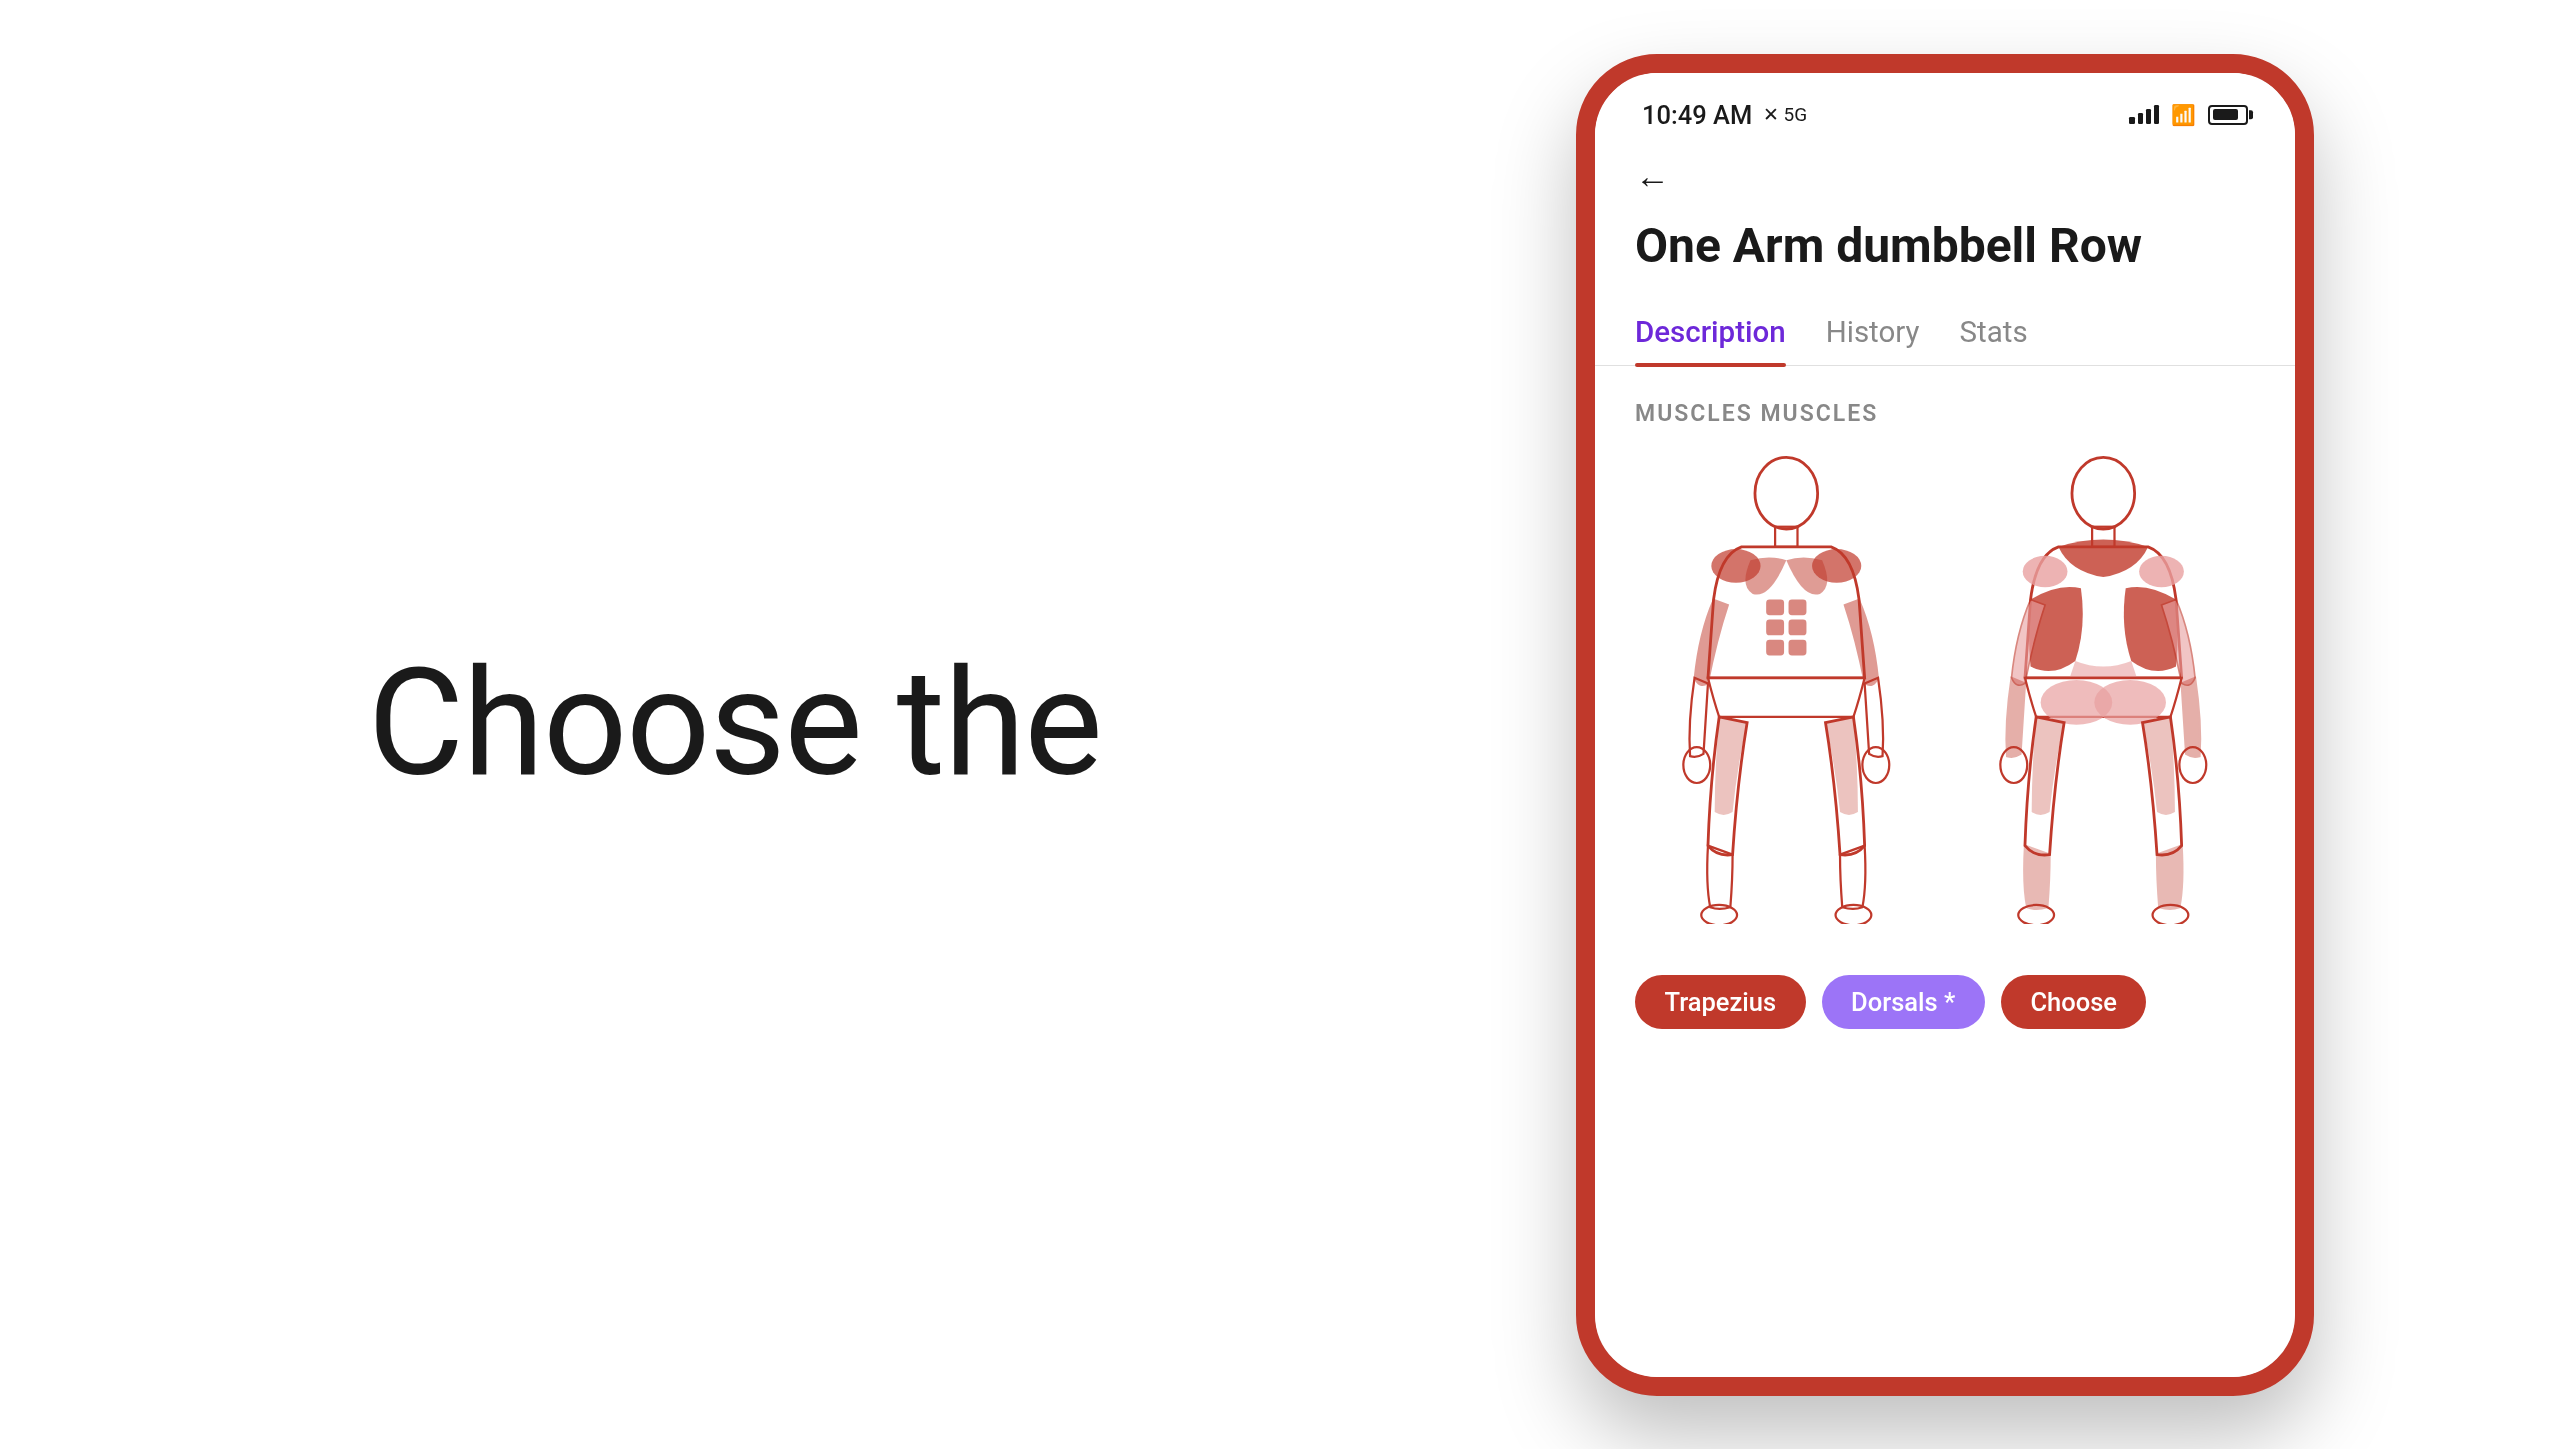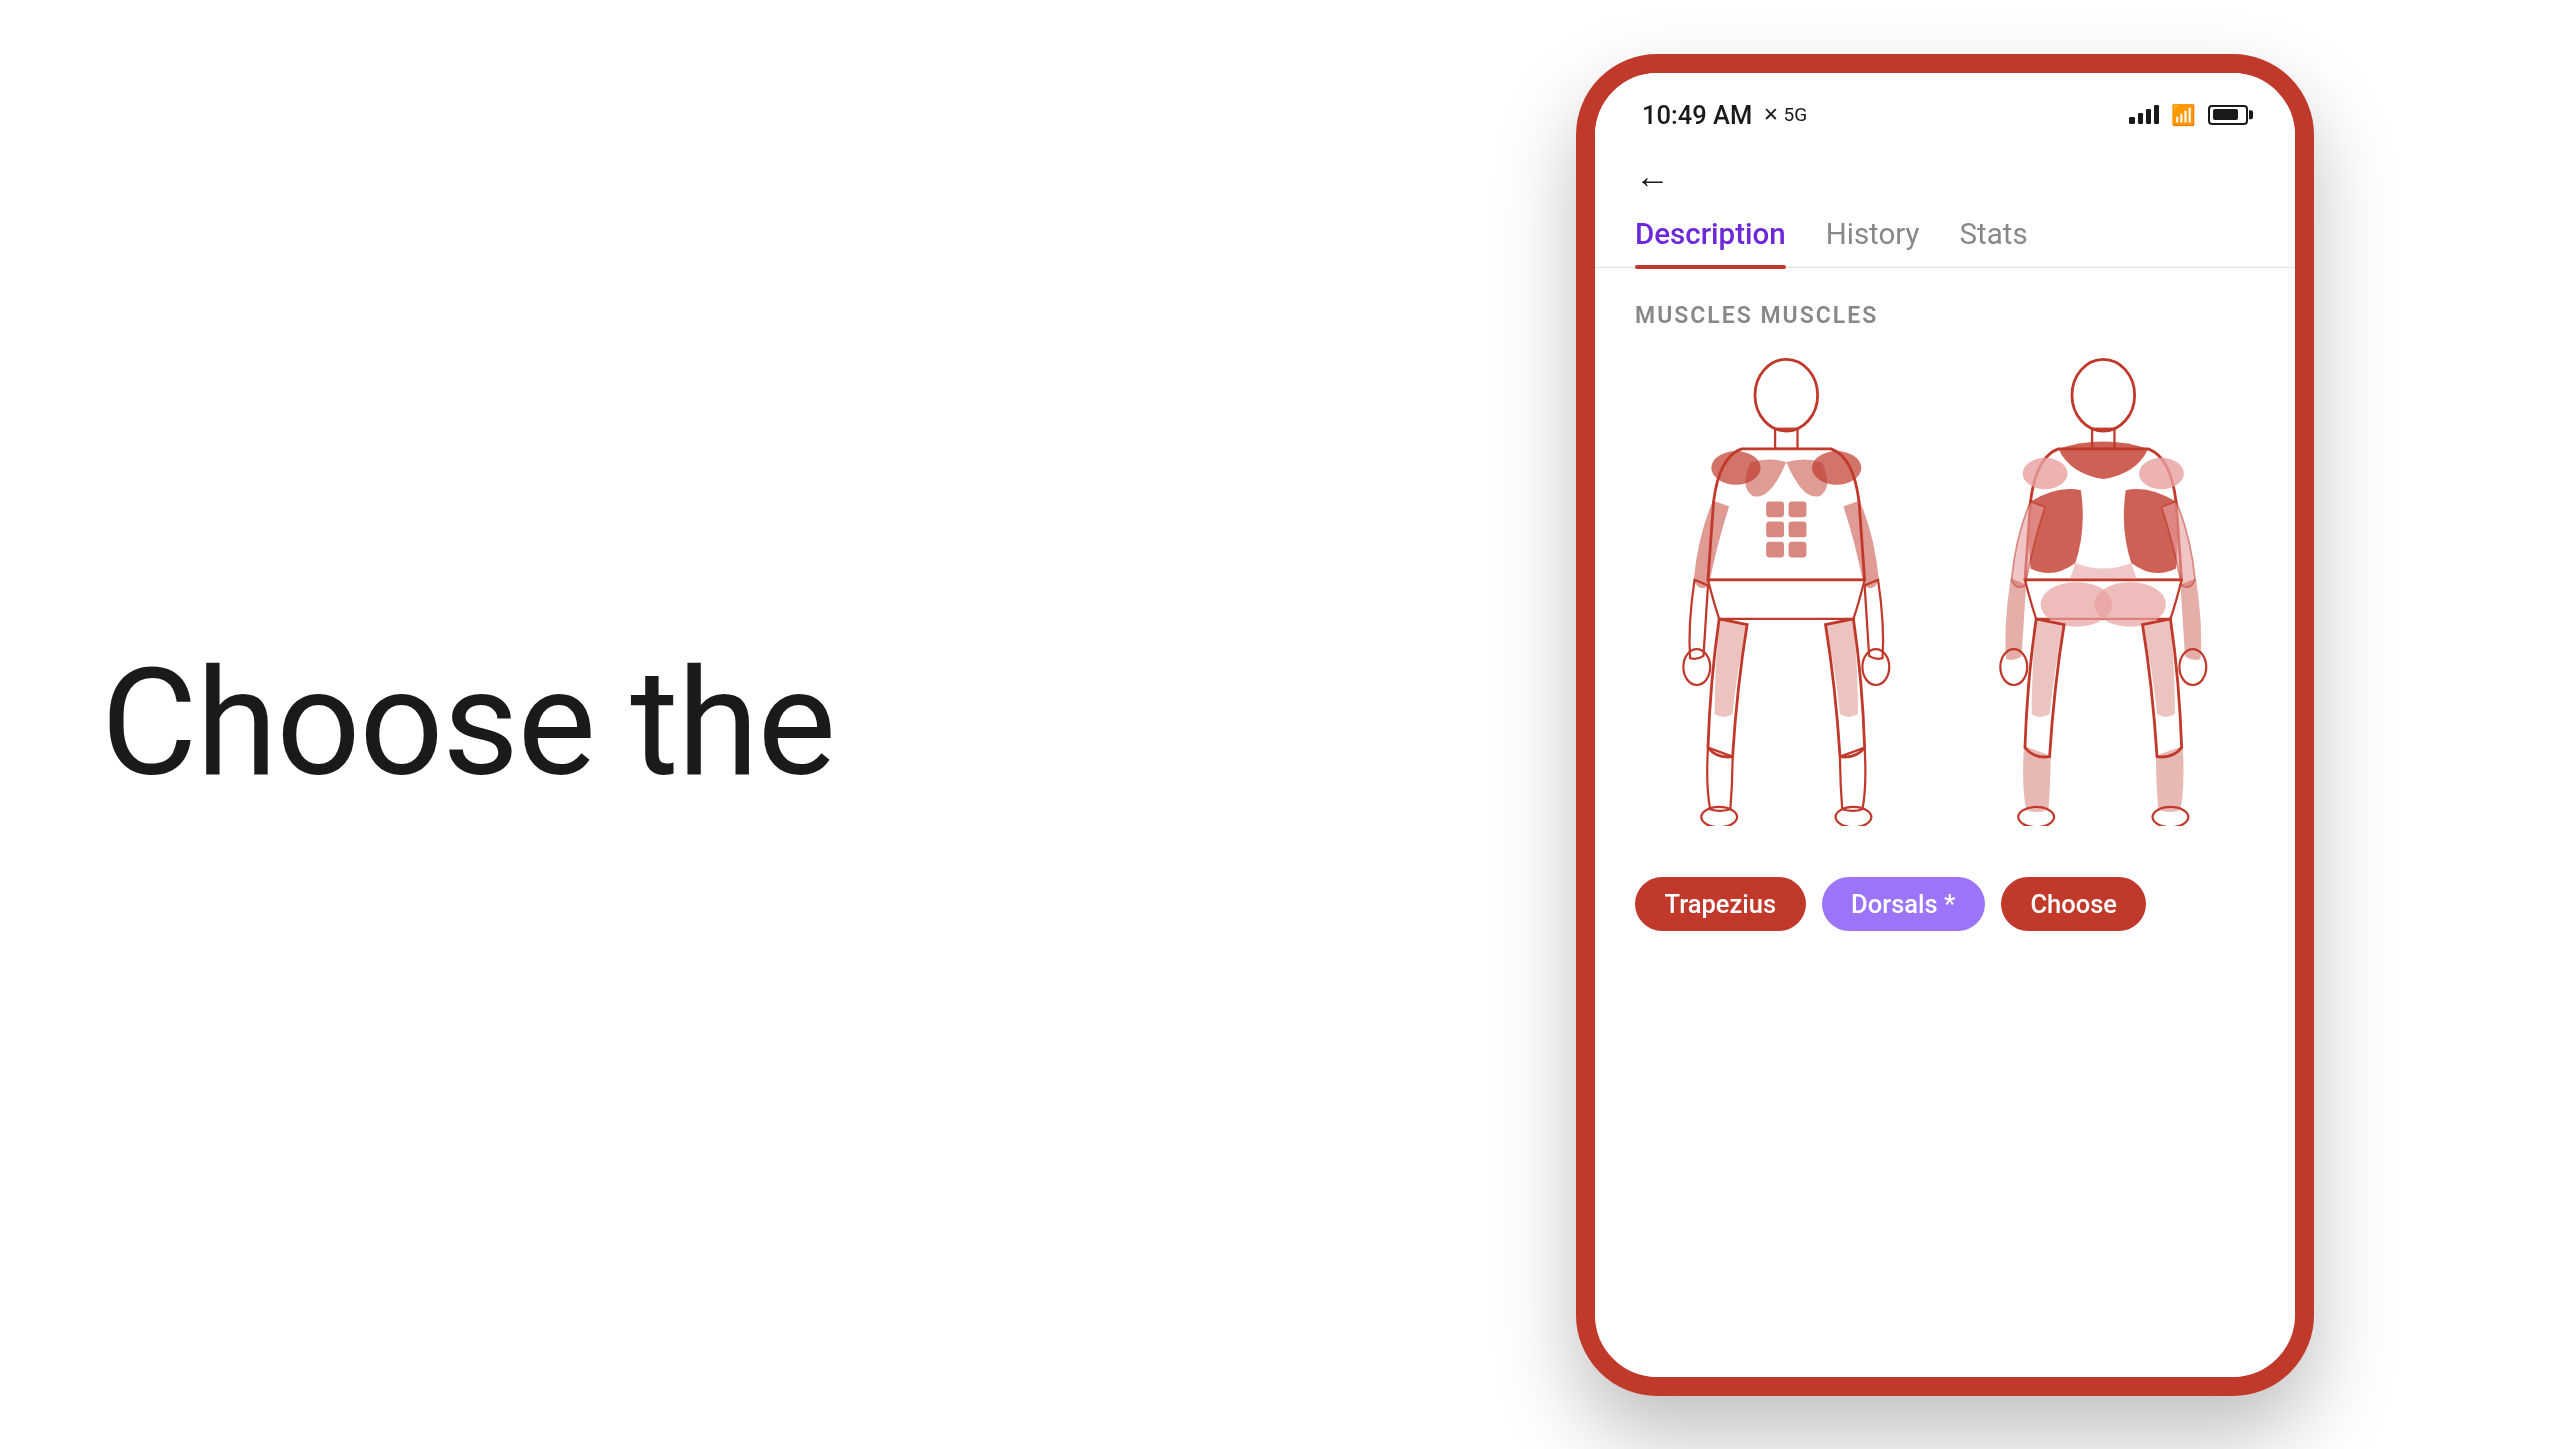--- a/index.html
+++ b/index.html
@@ -15,21 +15,21 @@
       font-family: -apple-system, BlinkMacSystemFont, 'Segoe UI', Roboto, sans-serif;
       display: flex;
       align-items: center;
       overflow: hidden;
     }
 
     .left-section {
       flex: 1;
       padding: 0 0 0 101px;
       display: flex;
-      flex-direction: column;
+      flex-direction: row;
       justify-content: center;
     }
 
     .headline-black {
       font-size: 148px;
       font-weight: 400;
       color: #1a1a1a;
       line-height: 1.1;
       letter-spacing: -1.3px;
     }
@@ -318,20 +318,21 @@
             <div class="battery-icon">
               <div class="battery-fill"></div>
             </div>
           </div>
         </div>
 
         <div class="back-button">
           <span class="back-arrow">←</span>
         </div>
 
+        <div class="exercise-title">One Arm dumbbell Row</div>
 
         <div class="tabs">
           <div class="tab active">
             <span>Description</span>
           </div>
           <div class="tab">
             <span>History</span>
           </div>
           <div class="tab">
             <span>Stats</span>

